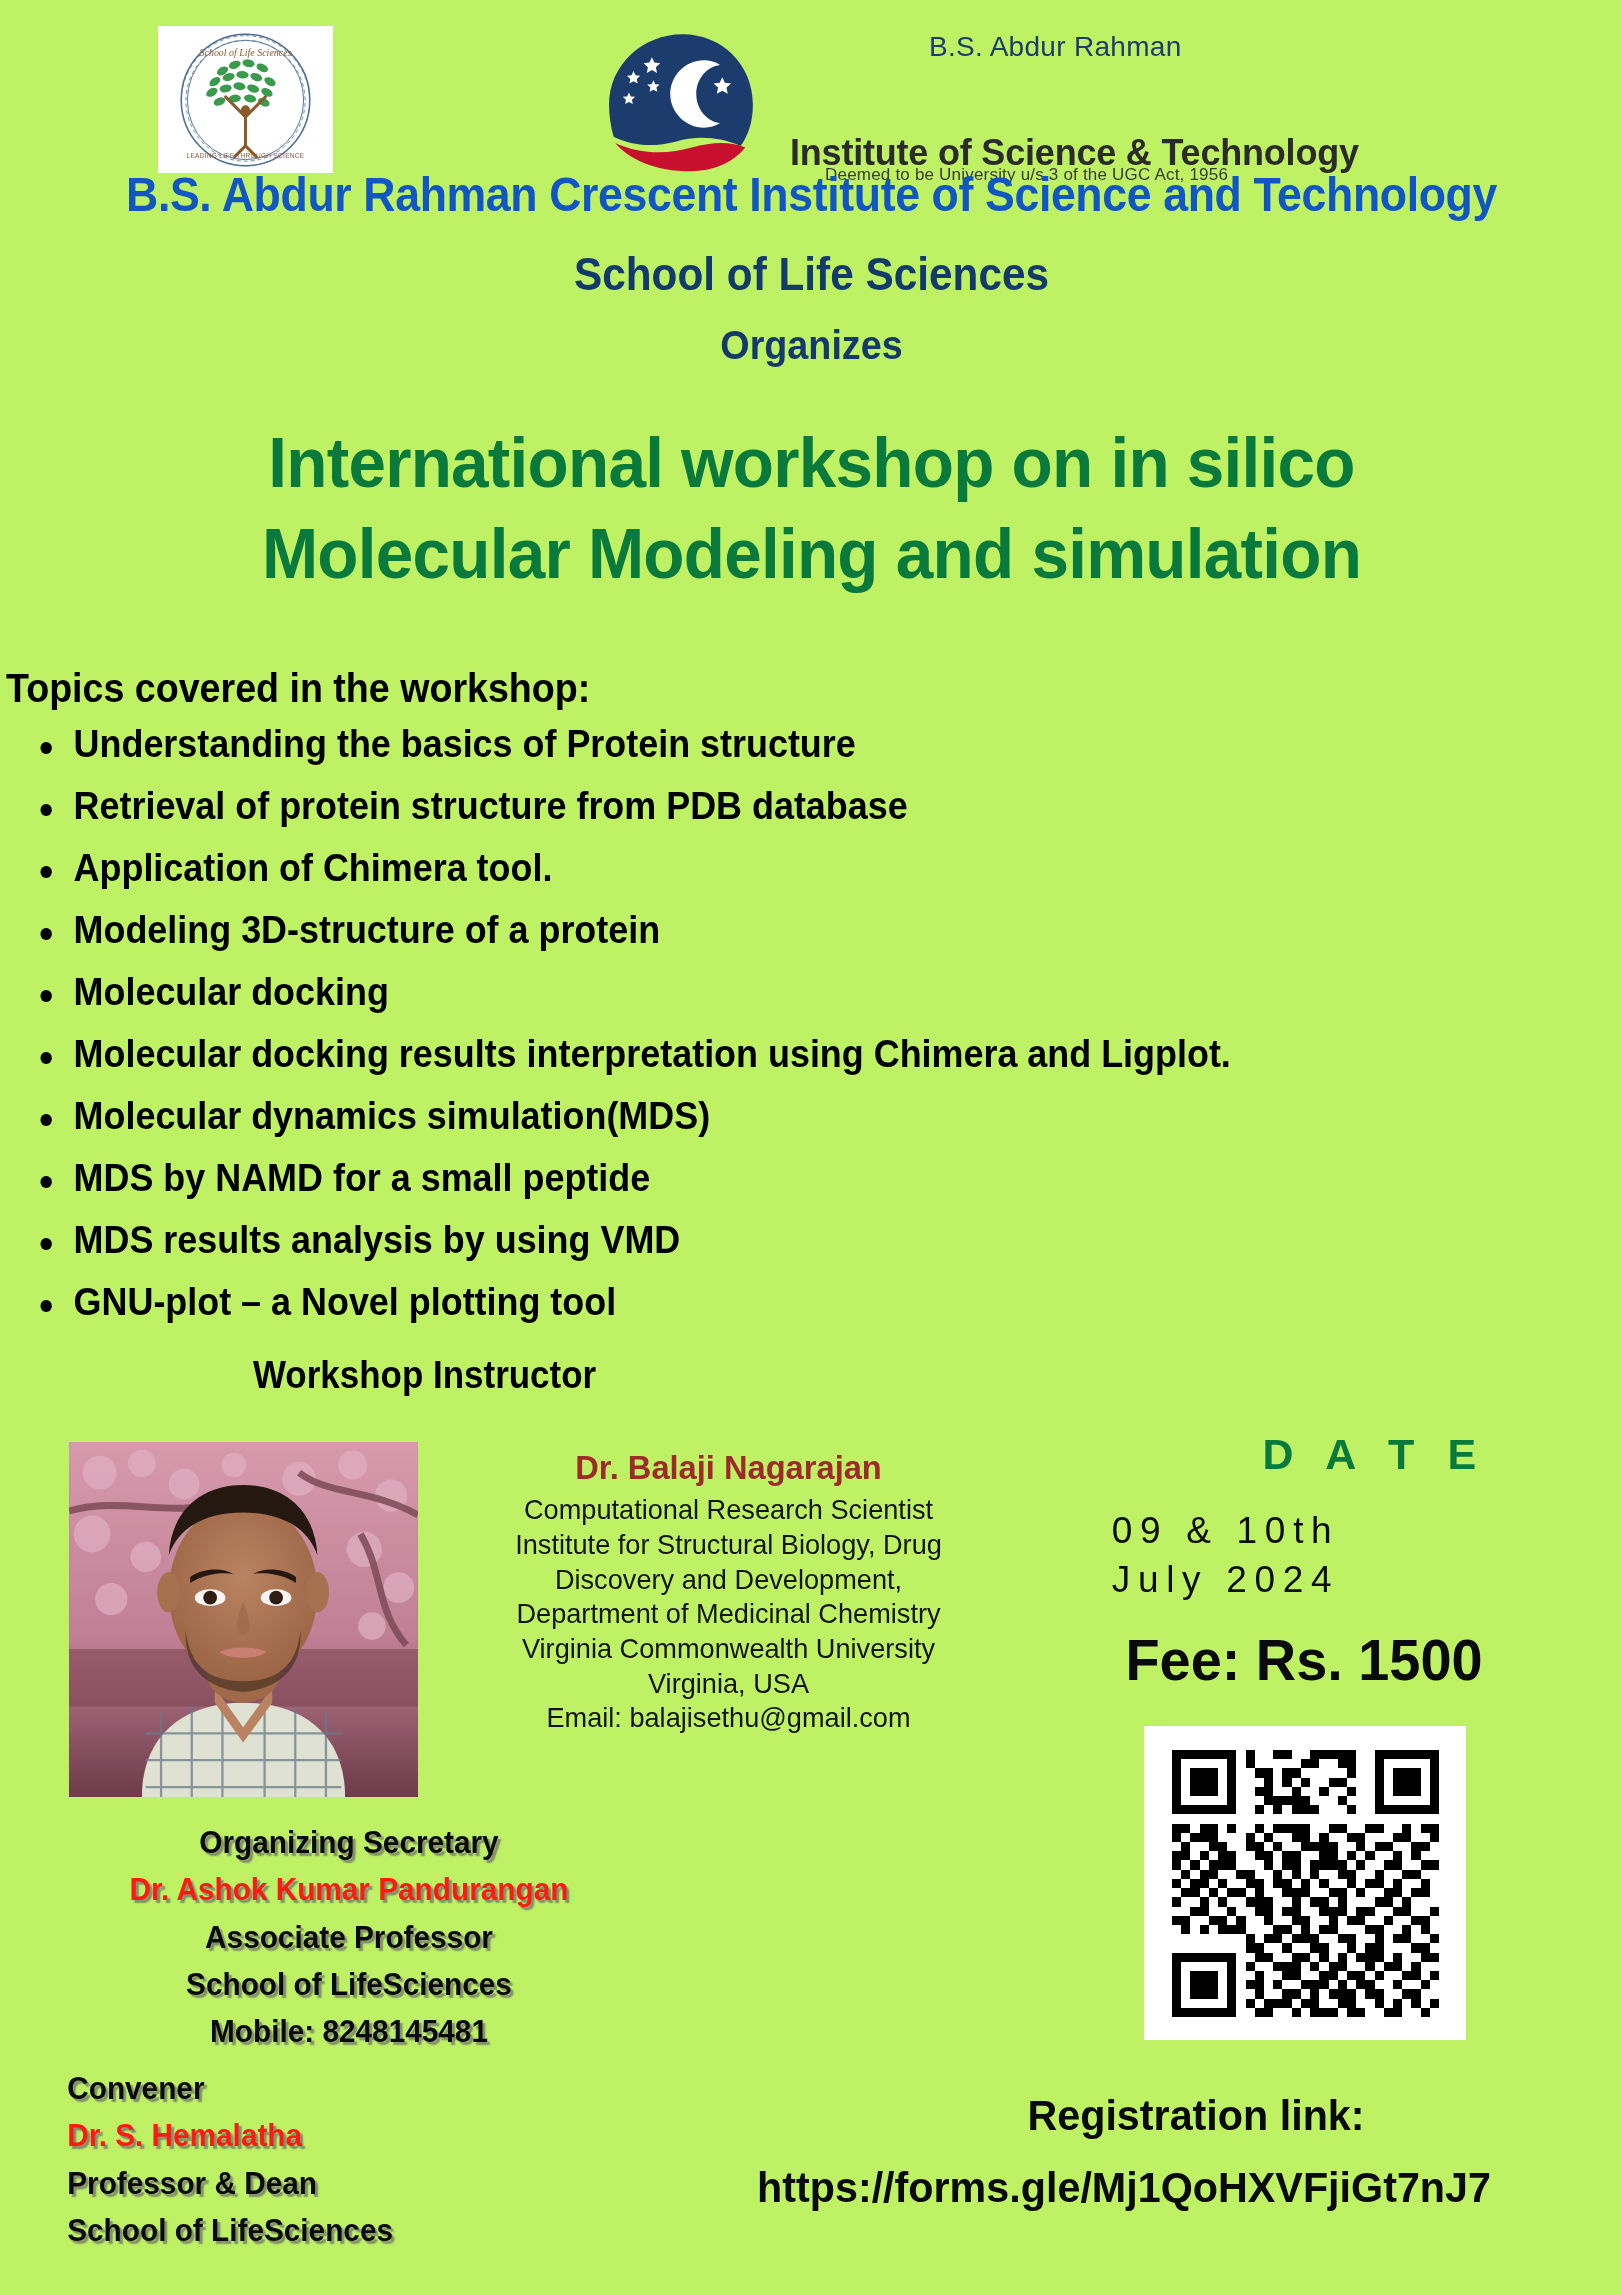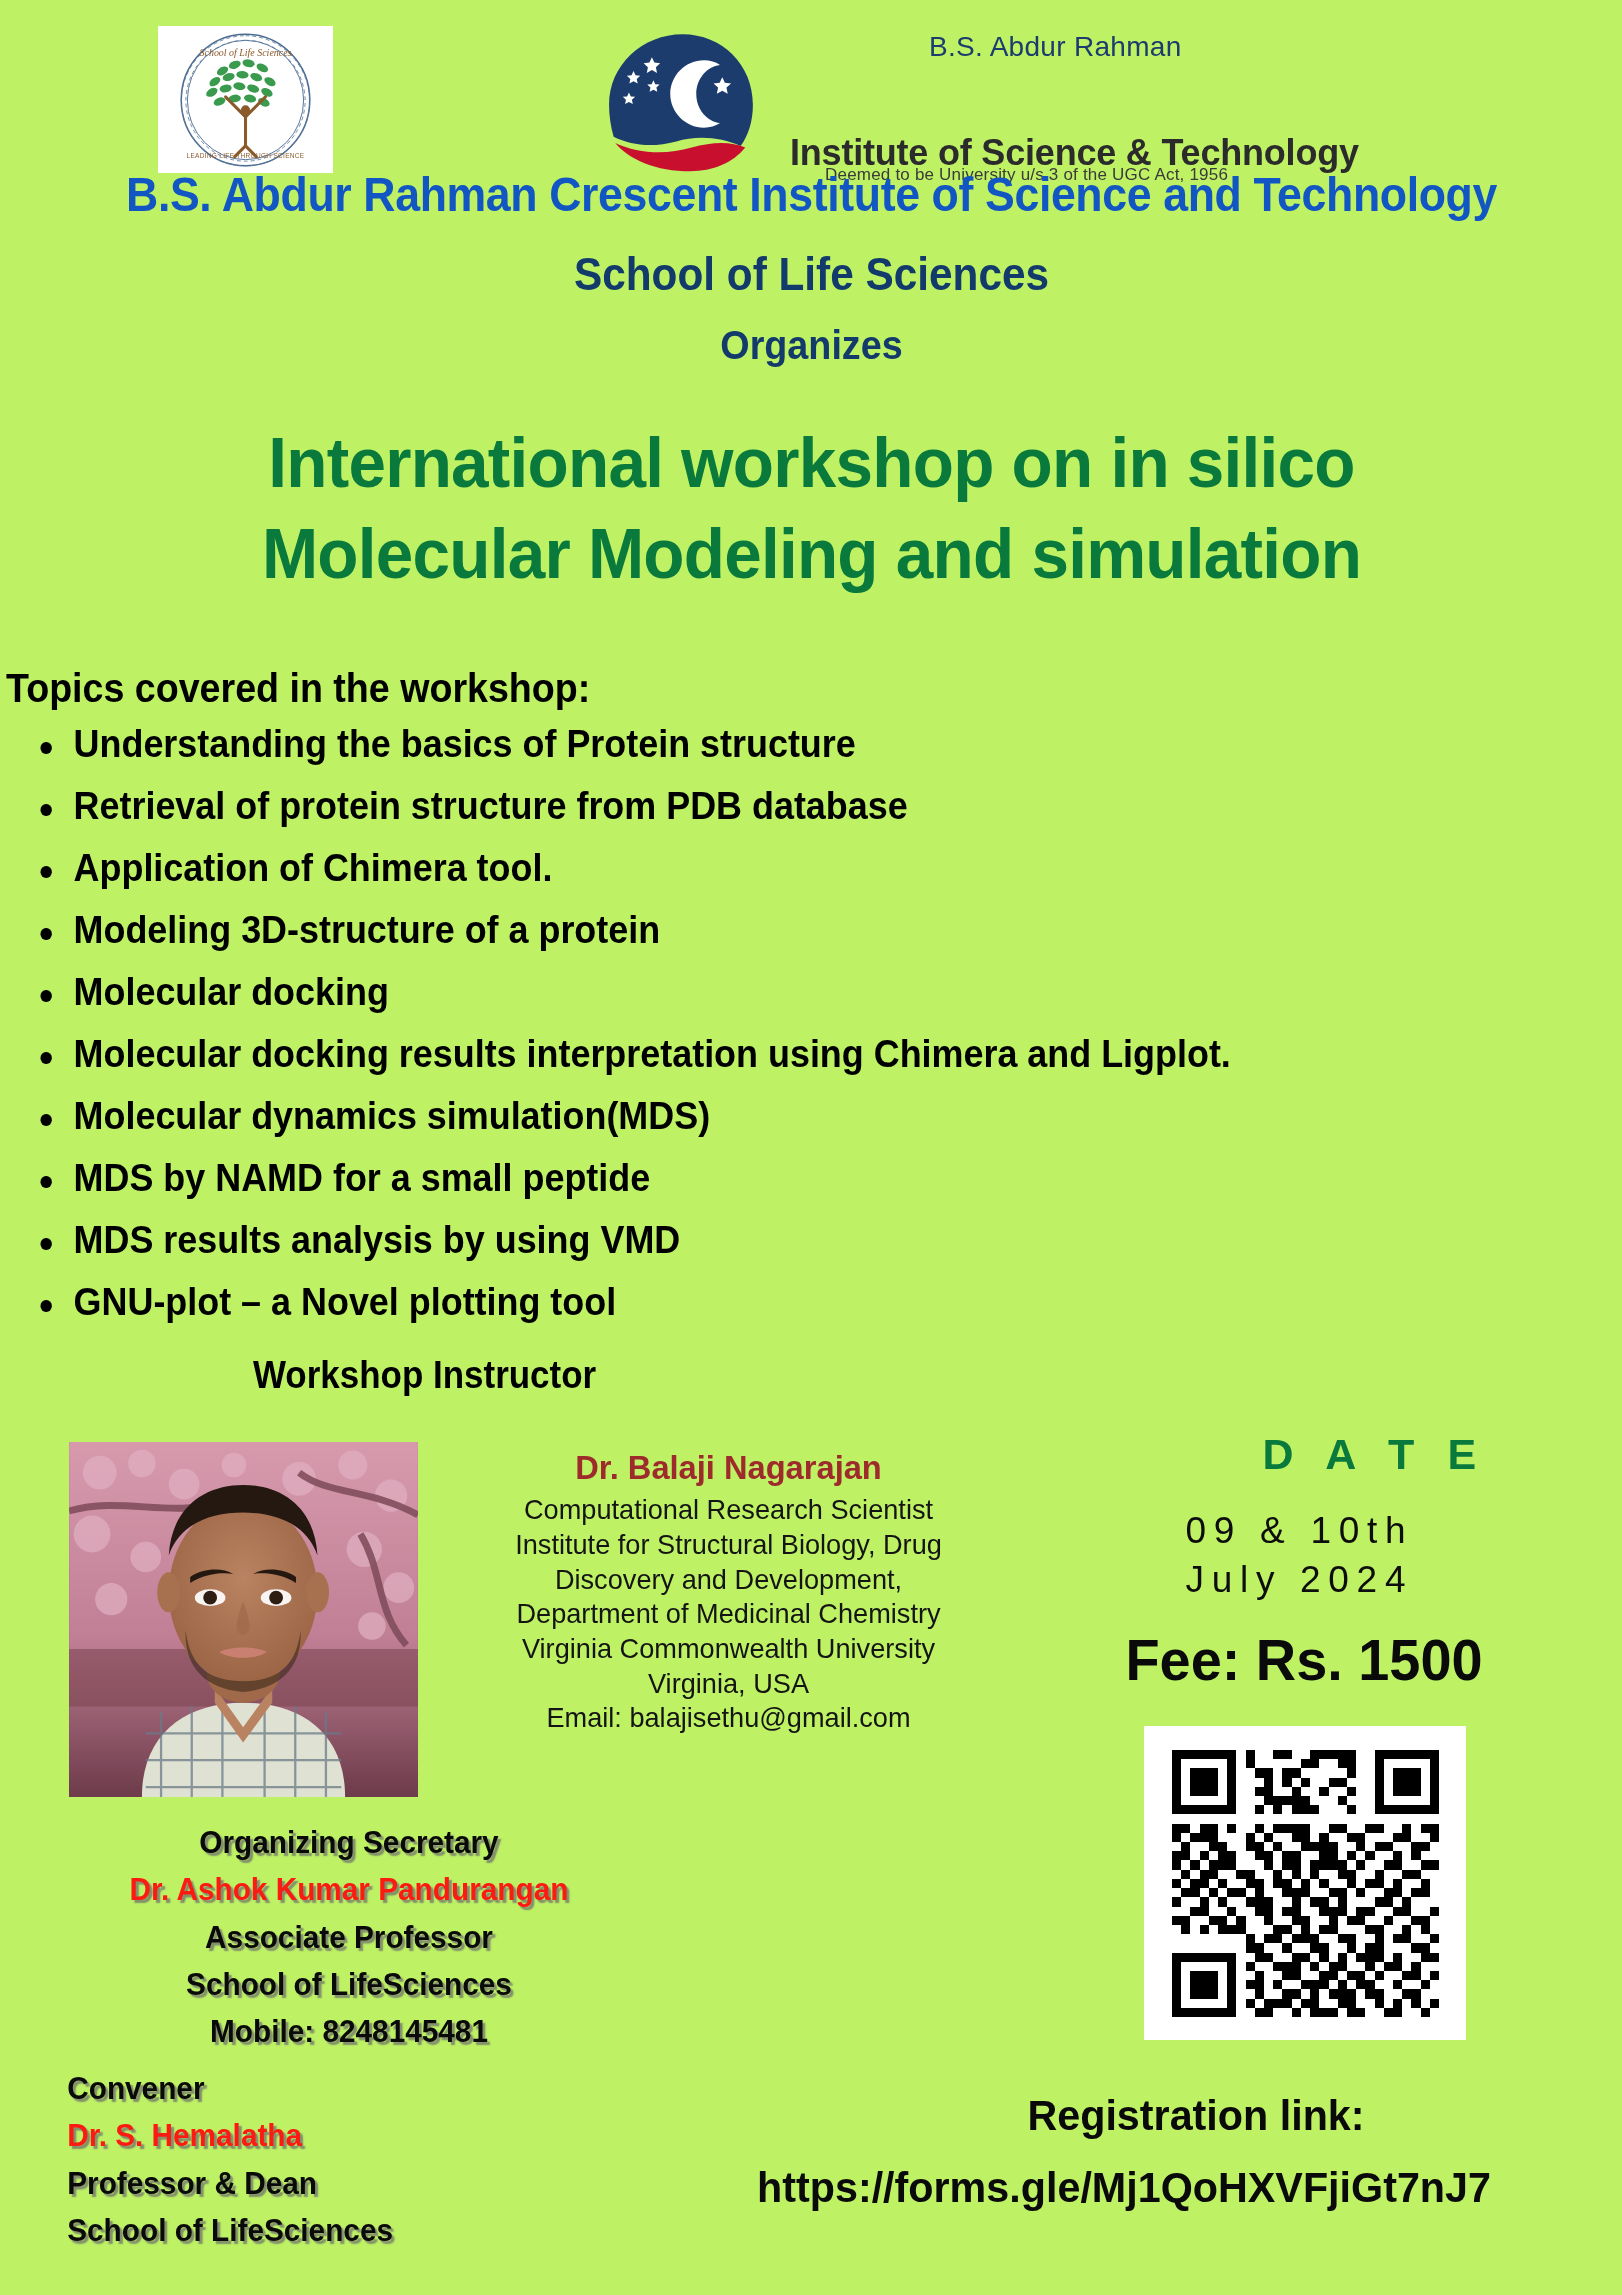--- a/index.html
+++ b/index.html
@@ -212,21 +212,21 @@
     font-size: 43px;
     font-weight: 700;
     color: #0a7a3c;
     letter-spacing: 10.7px;
     text-indent: 10.7px;
   }
   .date-value {
     position: absolute;
     top: 1506px; left: 1104px;
     width: 383px;
-    text-align: center;
+    text-align: left;
     font-size: 37px;
     font-weight: 400;
     color: #0d0d0d;
     letter-spacing: 7.7px;
     line-height: 1.33;
     text-indent: 7.7px;
   }
   .fee {
     position: absolute;
     top: 1627px; left: 1074px;

